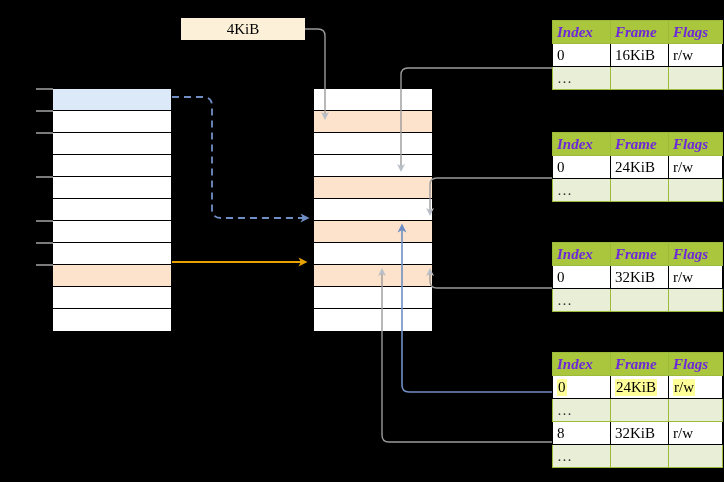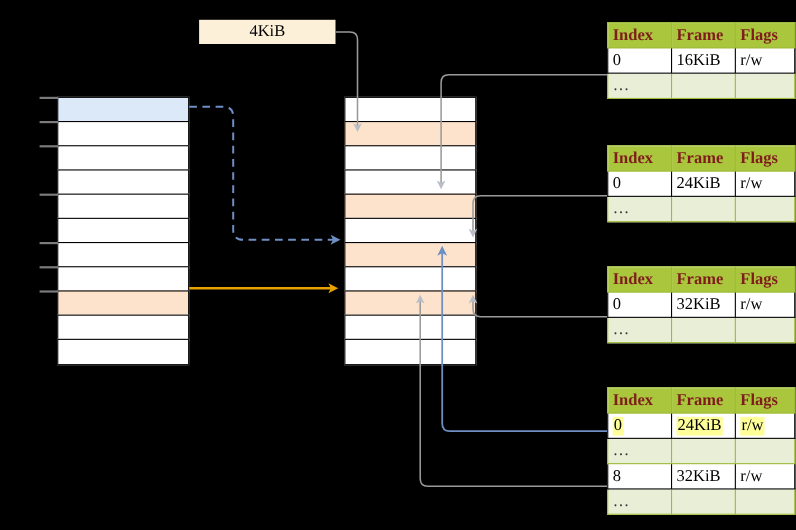--- a/index.html
+++ b/index.html
@@ -61,22 +61,23 @@
     font-size: 15px;
     padding: 1px 4px;
     height: 23px;
     box-sizing: border-box;
     text-align: left;
     vertical-align: middle;
     color: #000000;
   }
   .ptable th {
     background: #aac63c;
-    color: #7f1d1d;
+    color: #6d28d9;
     font-weight: bold;
+    font-style: italic;
   }
   .ptable td {
     background: #ffffff;
     border-color: #000000;
     border-top-color: #9dbb3a;
   }
   .ptable tr.ellipsis td {
     background: #e9efd6;
     border-color: #9dbb3a;
     color: #333333;

